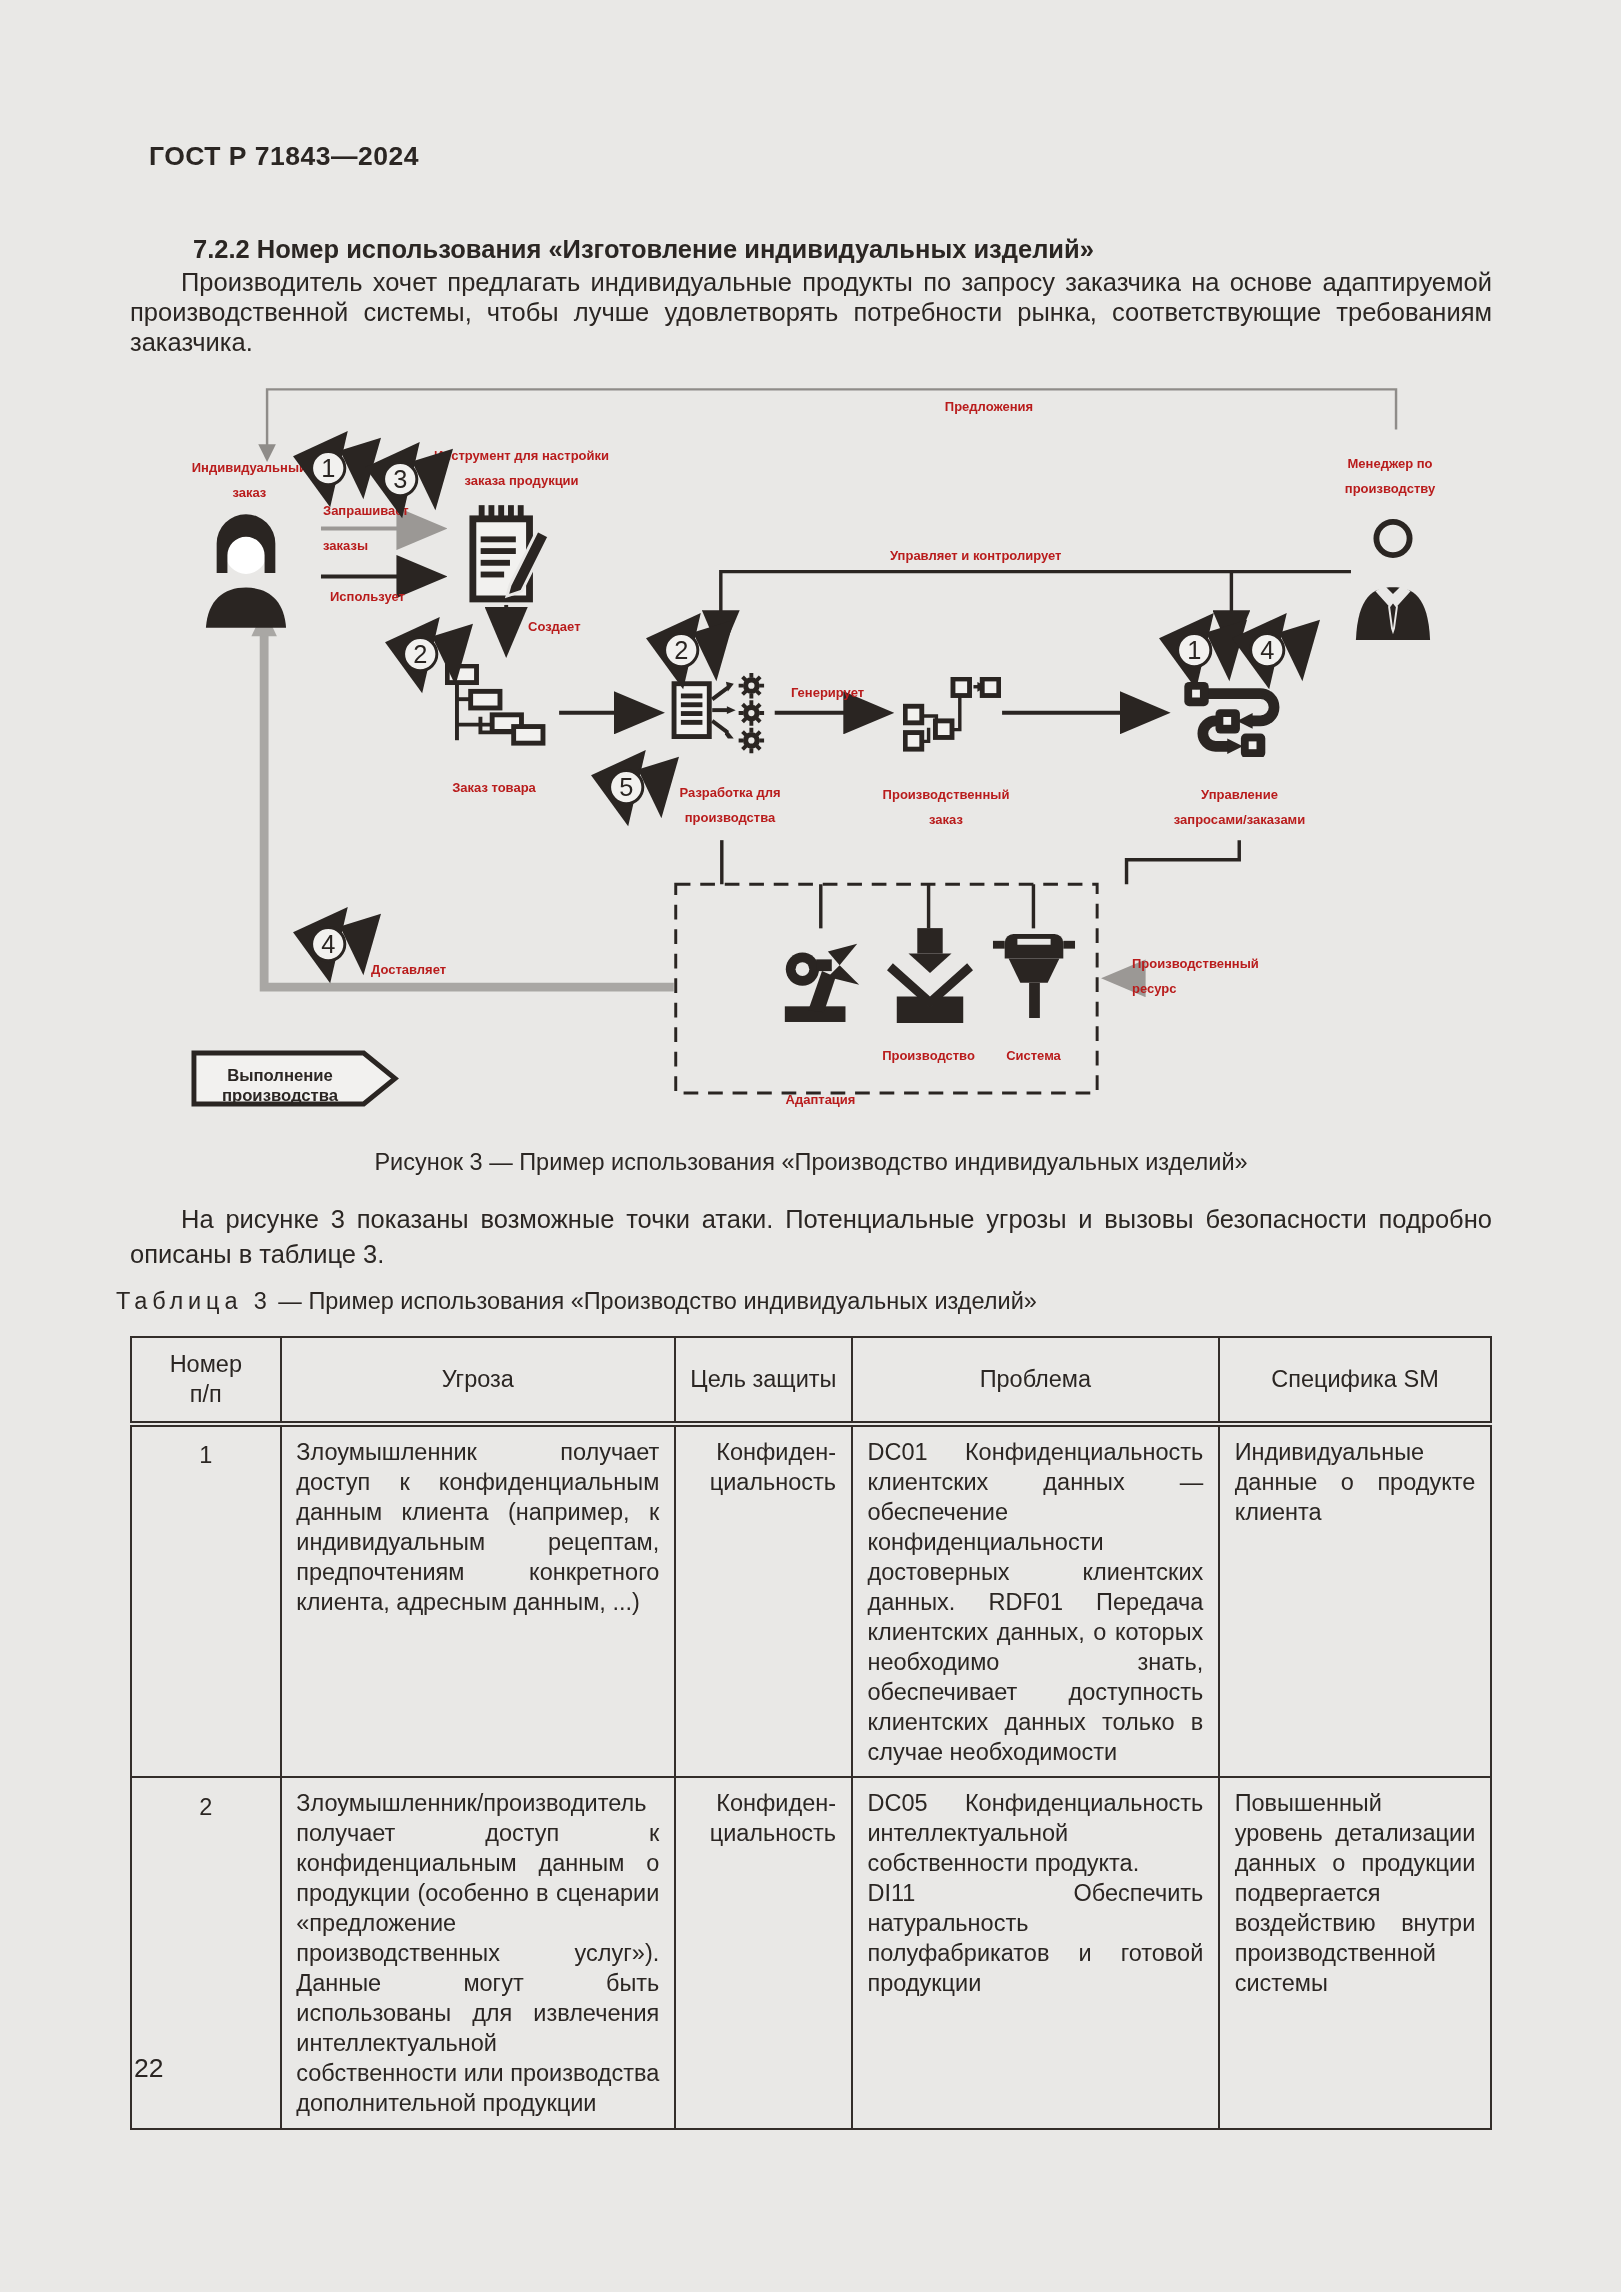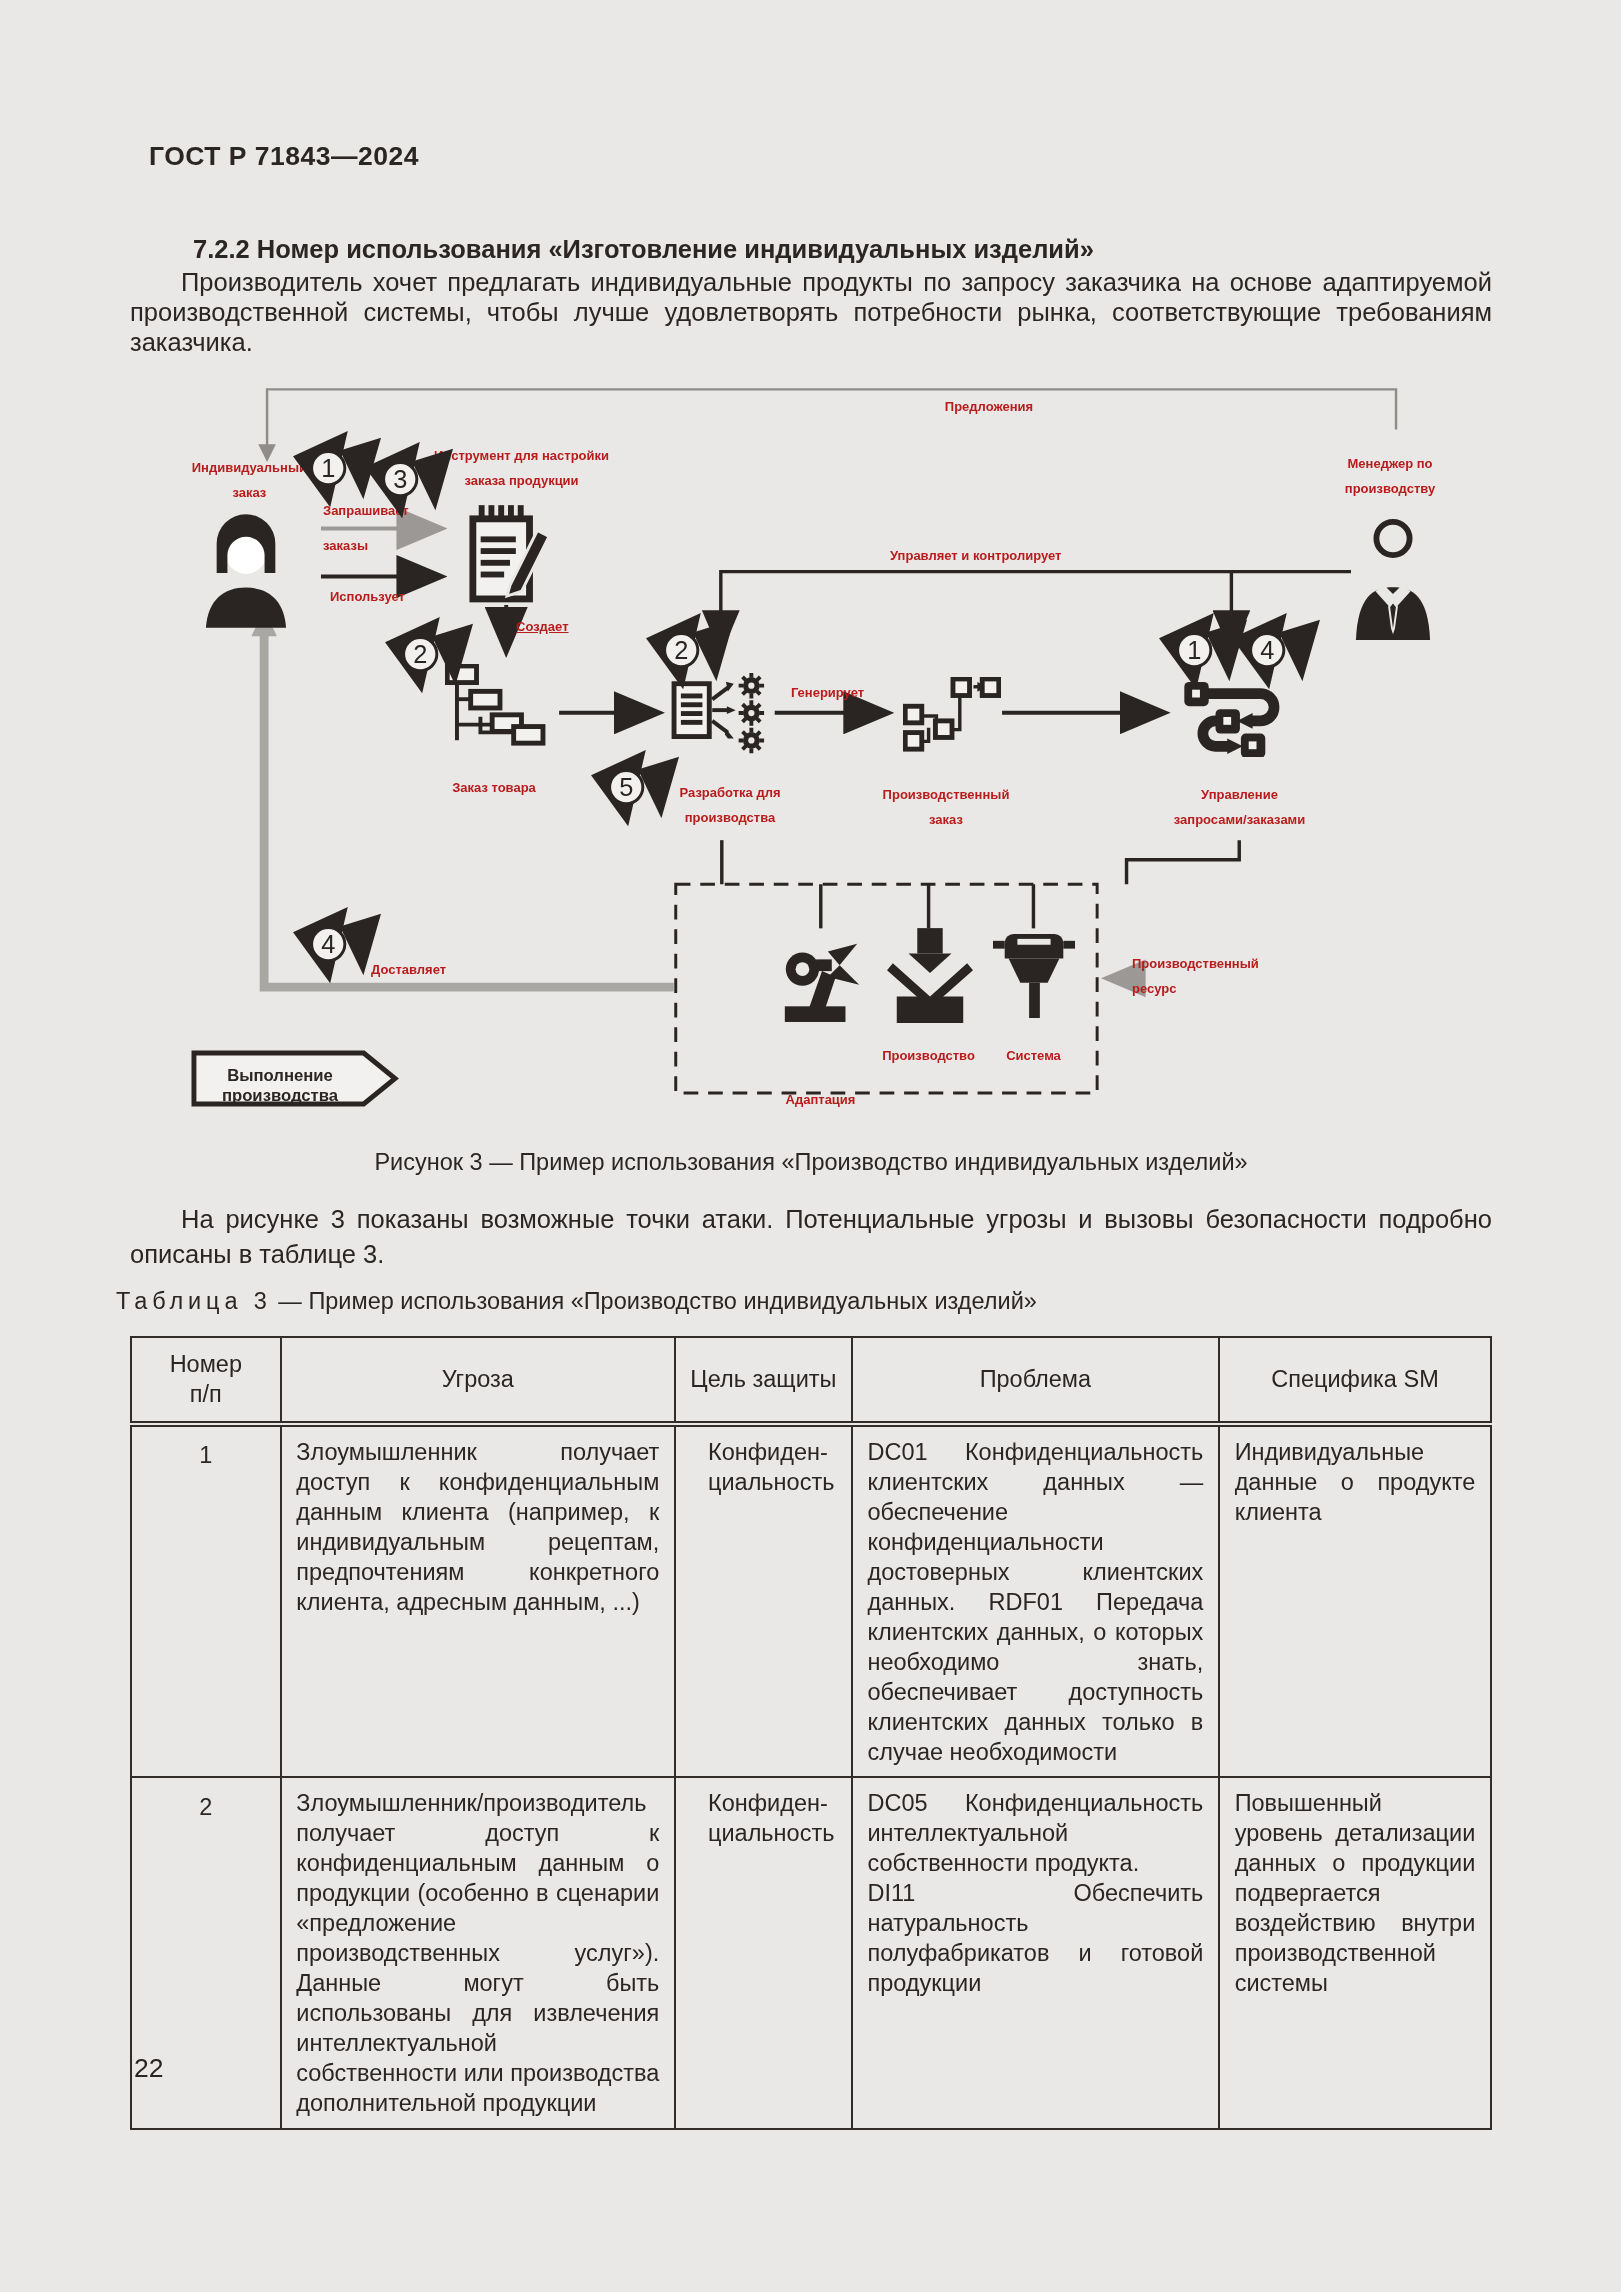--- a/index.html
+++ b/index.html
@@ -32,21 +32,21 @@
     font-size:16.7px;font-weight:bold;}
 
   
   table.gost{position:absolute;left:130px;top:1336px;width:1362px;border-collapse:collapse;
     font-size:23.5px;line-height:30px;table-layout:fixed;}
   table.gost th,table.gost td{border:2px solid #332d2a;vertical-align:top;padding:9.8px 14.7px;}
   table.gost th{font-weight:normal;text-align:center;vertical-align:middle;height:71px;
     border-bottom:6.9px double #332d2a;white-space:pre-line;padding:5.9px 7.8px;}
   table.gost td{text-align:justify;}
   table.gost td.num{text-align:center;padding-top:13.7px;}
-  table.gost td.goal{text-align:left;padding-left:32px;}
+  table.gost td.goal{text-align:right;padding-left:32px;}
   col.c-num{width:11%;} col.c-threat{width:29%;} col.c-goal{width:13%;}
   col.c-problem{width:27%;} col.c-sm{width:20%;}
   tr.r1 td{height:294px;} tr.r2 td{height:278px;}
 </style>
 </head>
 <body>
 
 <div class="abs doc-header">ГОСТ Р 71843—2024</div>
 <div class="abs section-heading">7.2.2 Номер использования «Изготовление индивидуальных изделий»</div>
 <div class="abs body-par">Производитель хочет предлагать индивидуальные продукты по запросу заказчика на основе адаптируемой производственной системы, чтобы лучше удовлетворять потребности рынка, соответствующие требованиям заказчика.</div>
@@ -84,21 +84,21 @@
   </svg>
 
   <div class="lbl c" style="left:767px;top:37px;width:196px;">Предложения</div>
   <div class="lbl c" style="left:27.4px;top:98px;width:196px;">Индивидуальный
 заказ</div>
   <div class="lbl" style="left:199px;top:141px;">Запрашивает</div>
   <div class="lbl" style="left:199px;top:176px;">заказы</div>
   <div class="lbl" style="left:206px;top:227px;">Использует</div>
   <div class="lbl c" style="left:270px;top:86px;width:255px;">Инструмент для настройки
 заказа продукции</div>
-  <div class="lbl" style="left:392px;top:257px;text-decoration:underline;">Создает</div>
+  <div class="lbl" style="left:404px;top:257px;">Создает</div>
   <div class="lbl c" style="left:272px;top:418px;width:196px;">Заказ товара</div>
   <div class="lbl c" style="left:498px;top:423px;width:216px;">Разработка для
 производства</div>
   <div class="lbl c" style="left:635px;top:323px;width:137px;">Генерирует</div>
   <div class="lbl c" style="left:714px;top:425px;width:216px;">Производственный
 заказ</div>
   <div class="lbl c" style="left:988px;top:425px;width:255px;">Управление
 запросами/заказами</div>
   <div class="lbl" style="left:766px;top:186px;">Управляет и контролирует</div>
   <div class="lbl c" style="left:1168px;top:94px;width:196px;">Менеджер по

